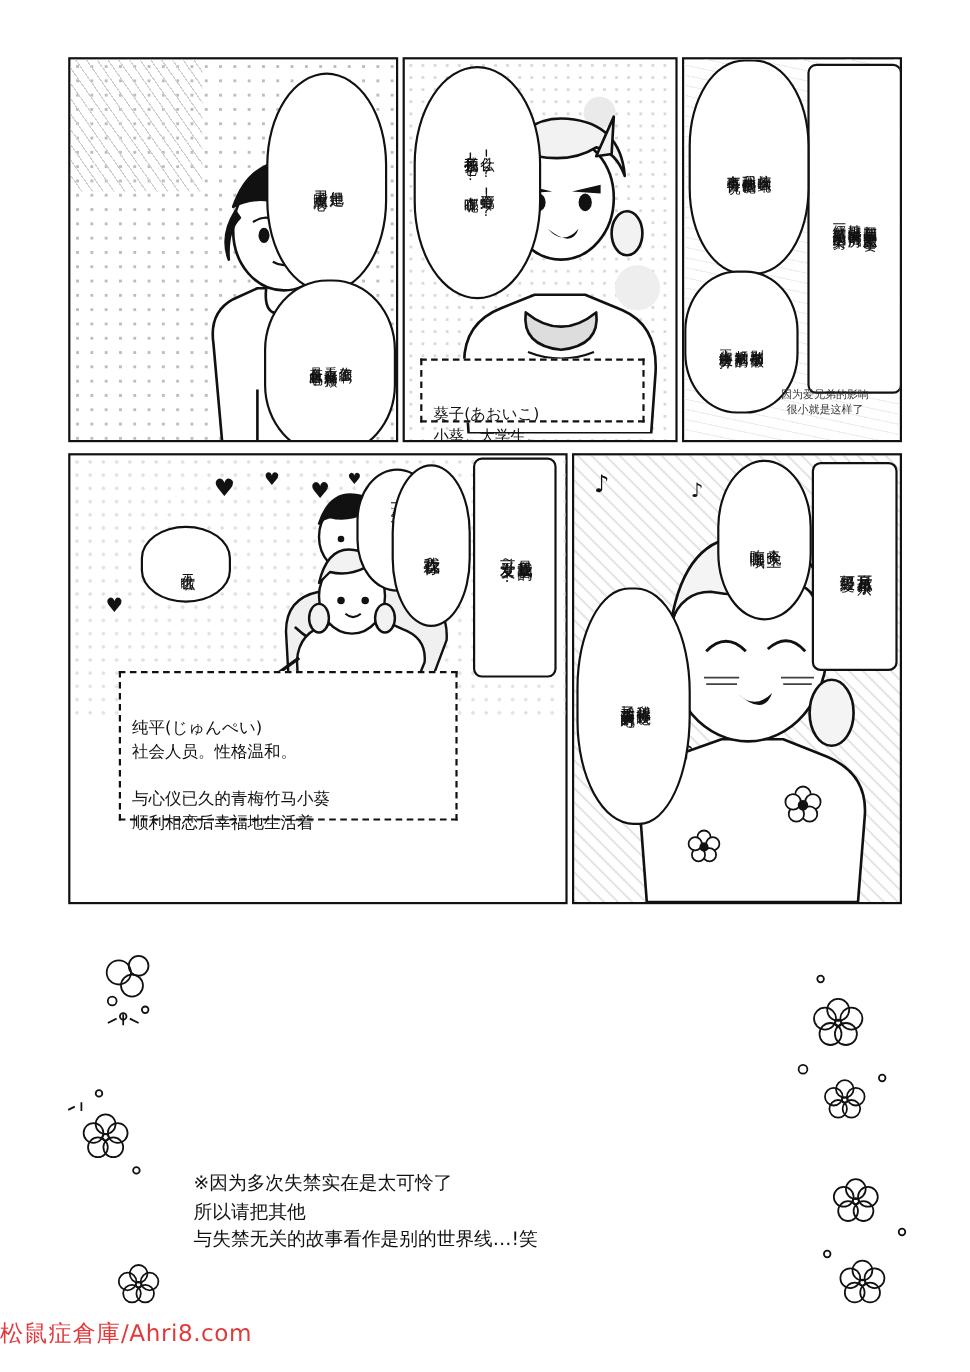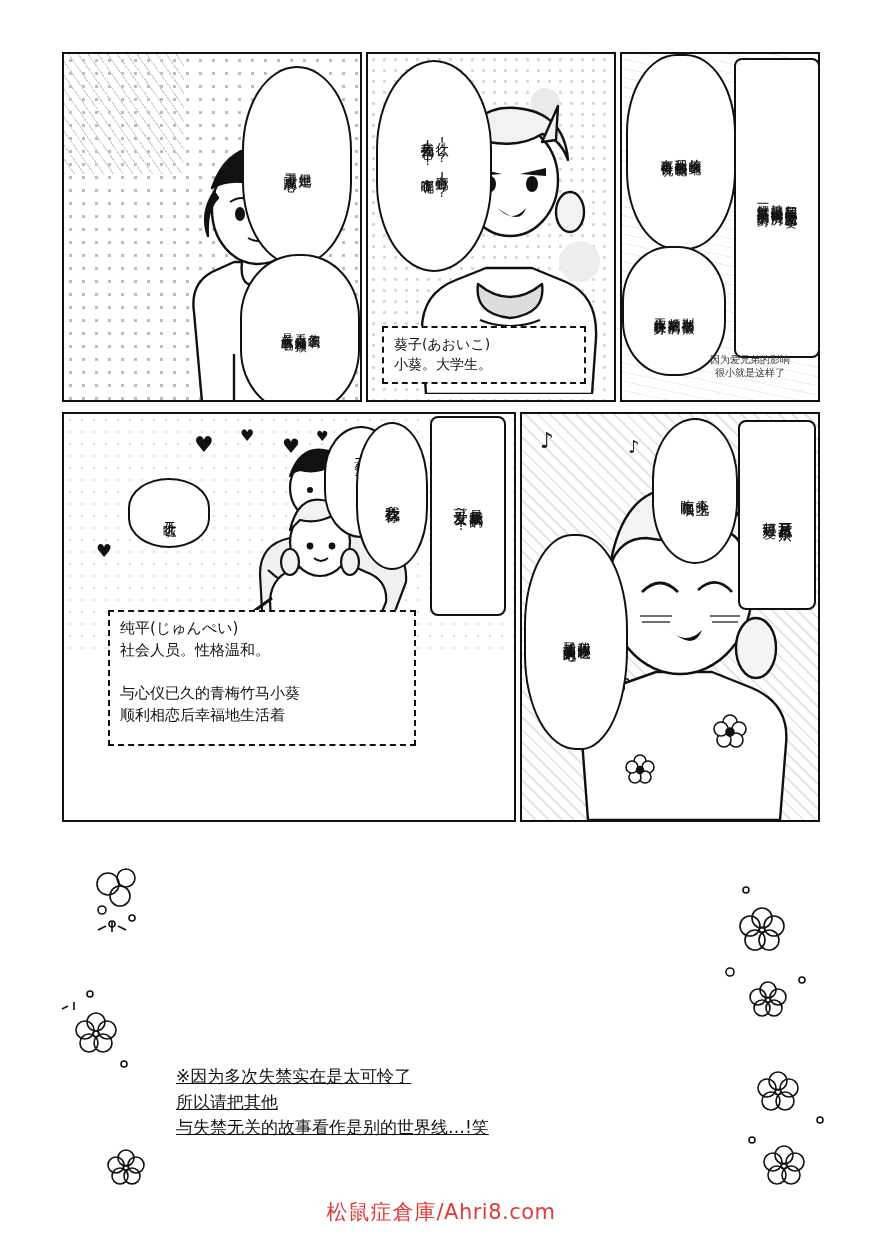--- a/index.html
+++ b/index.html
@@ -25,21 +25,21 @@
 
   
   .vtext{
     writing-mode:vertical-rl;
     text-orientation:upright;
     line-height:1.12;
     letter-spacing:1px;
     white-space:pre-line;
     font-size:13px;
   }
-  .htext{white-space:pre-line;line-height:1.45;}
+  .htext{white-space:pre-line;line-height:1.45;margin-top:33px;}
 
   
   .bub{
     position:absolute;
     background:#fff;
     border:2px solid #111;
     border-radius:50% / 42%;
     display:flex;align-items:center;justify-content:center;
     box-sizing:border-box;
     padding:6px 4px;
@@ -62,21 +62,21 @@
 
   
   .notes{position:absolute;left:0;top:862px;width:882px;height:330px;}
   .note{position:absolute;font-size:17px;line-height:1.5;white-space:pre-line;color:#111;}
 
   
   .flower{position:absolute;}
   .flower svg{display:block;}
 
   
-  .footer{position:absolute;left:0;top:1198px;width:882px;text-align:center;}
+  .footer{position:absolute;left:0;top:1198px;width:882px;}
   .footer .cn{color:#e03a3a;font-size:21px;letter-spacing:1px;}
   .footer .url{color:#e03a3a;font-size:21px;letter-spacing:0.5px;}
 
   
   .fig{position:absolute;}
   .fig svg{display:block;}
 </style>
 </head>
 <body>
 
@@ -413,21 +413,21 @@
               <circle cx="11" cy="-4" r="9"></circle>
               <circle cx="7" cy="9" r="9"></circle>
             <circle cx="-7" cy="9" r="9"></circle>
               <circle cx="-11" cy="-4" r="9"></circle>
               <circle cx="0" cy="0" r="2.8"></circle>
           </g>
         </g>
       </svg>
     </div>
 
-    <div class="note" style="left:176px;top:202px;text-decoration:underline;">※因为多次失禁实在是太可怜了
+    <div class="note" style="left:176px;top:202px;">※因为多次失禁实在是太可怜了
 所以请把其他
 与失禁无关的故事看作是别的世界线…!笑</div>
   </div>
 
   <div class="footer">
     <span class="cn">松鼠症倉庫</span><span class="url">/Ahri8.com</span>
   </div>
 
 </div>
 

